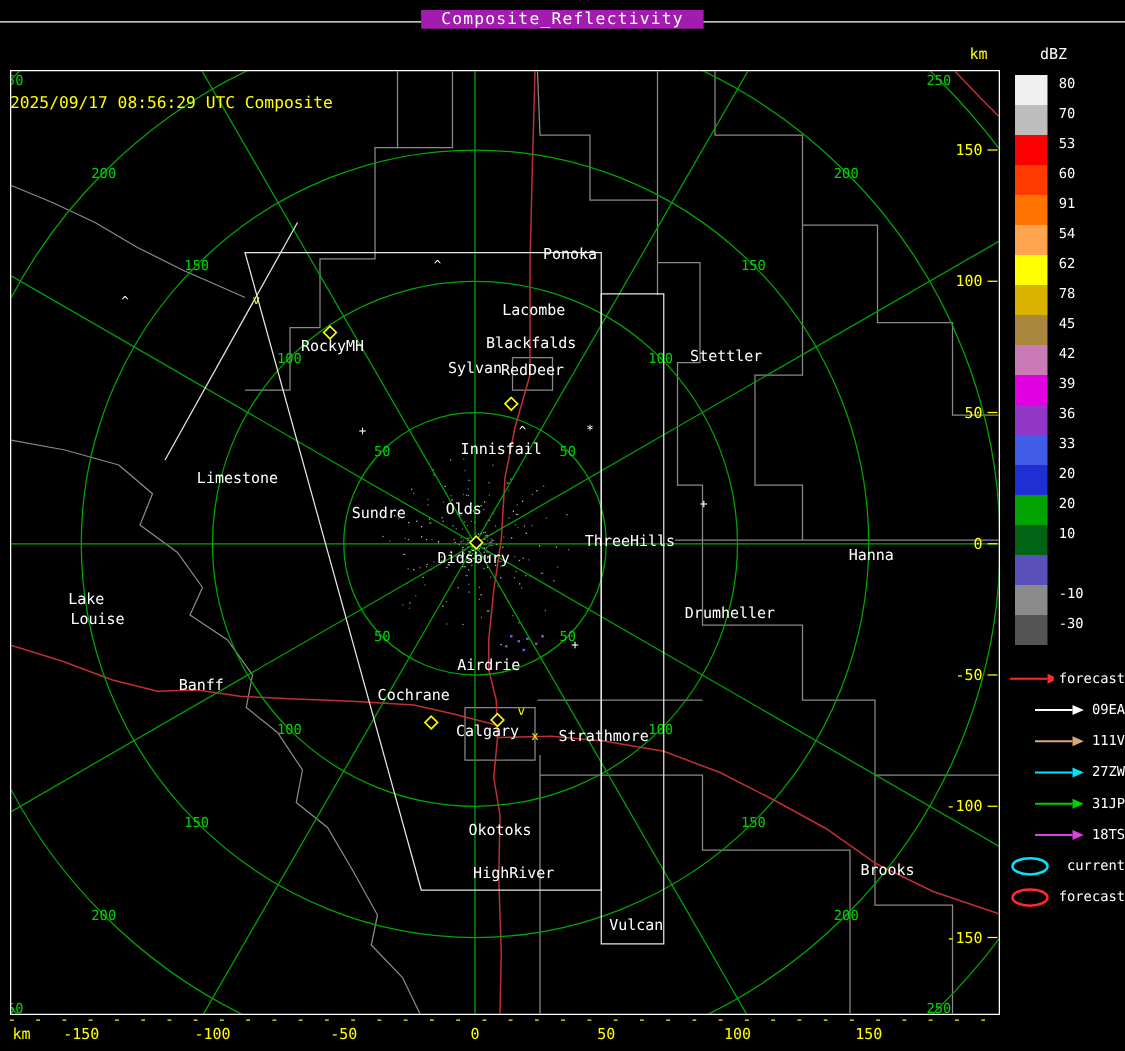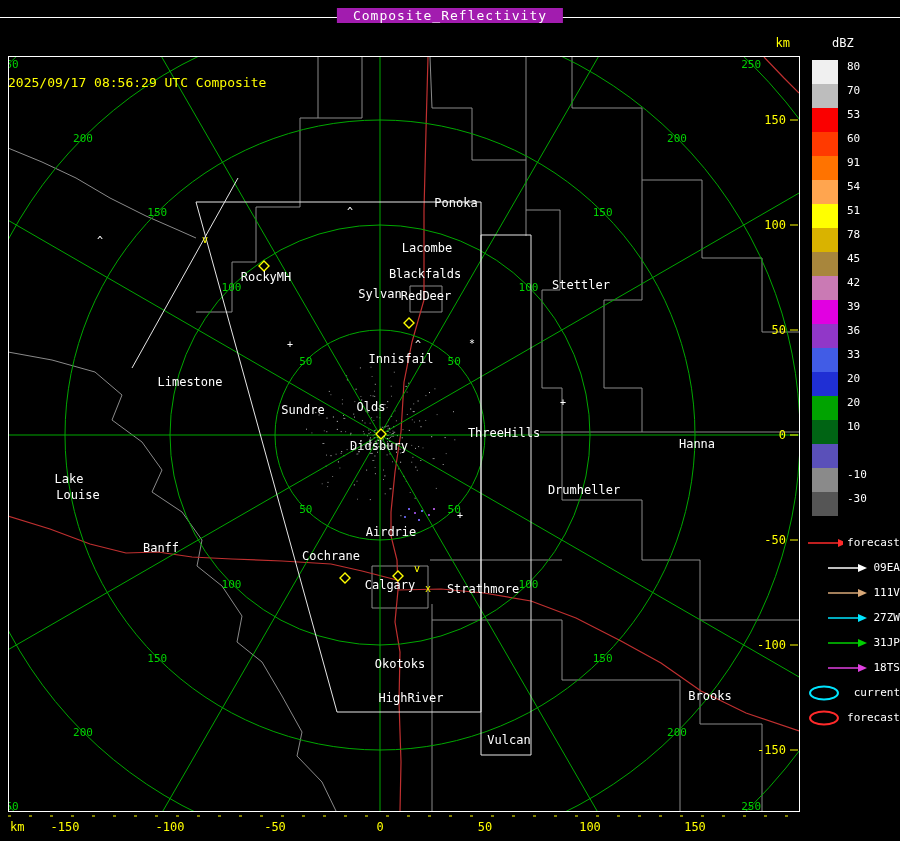--- a/index.html
+++ b/index.html
@@ -451,21 +451,21 @@
         <div class="cb-row">
           <div class="cb-swatch" style="background: rgb(255, 115, 0);"></div>
           <span class="cb-label">91</span>
         </div>
         <div class="cb-row">
           <div class="cb-swatch" style="background: rgb(255, 165, 79);"></div>
           <span class="cb-label">54</span>
         </div>
         <div class="cb-row">
           <div class="cb-swatch" style="background: rgb(255, 255, 0);"></div>
-          <span class="cb-label">51</span>
+          <span class="cb-label">62</span>
         </div>
         <div class="cb-row">
           <div class="cb-swatch" style="background: rgb(217, 179, 0);"></div>
           <span class="cb-label">78</span>
         </div>
         <div class="cb-row">
           <div class="cb-swatch" style="background: rgb(168, 134, 60);"></div>
           <span class="cb-label">45</span>
         </div>
         <div class="cb-row">

